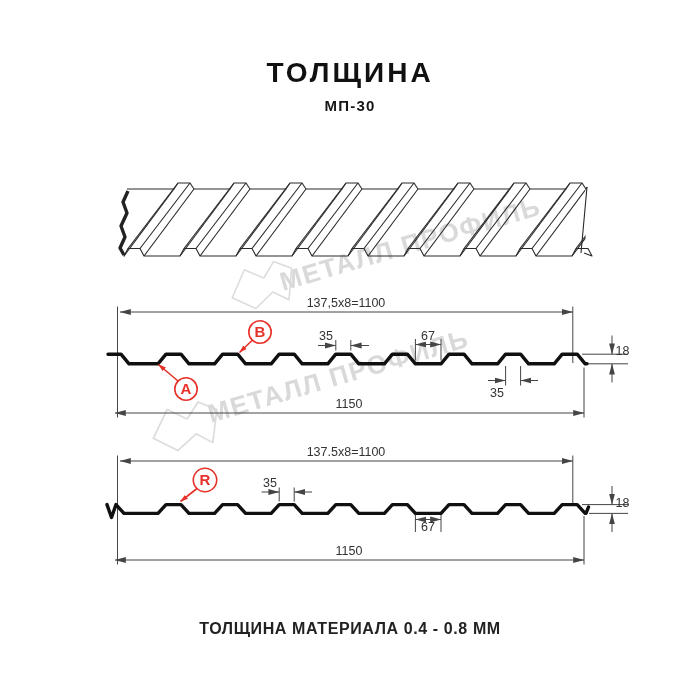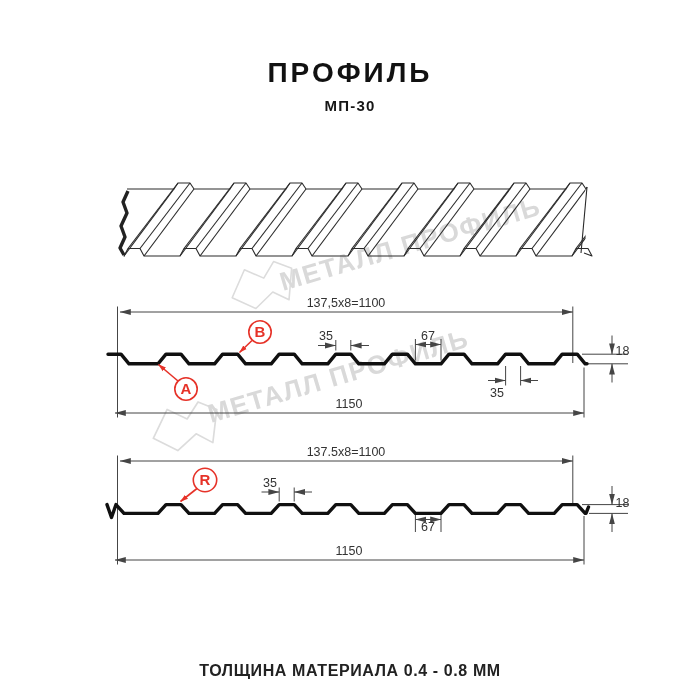--- a/index.html
+++ b/index.html
@@ -3,37 +3,37 @@
 <meta charset="utf-8">
 <style>
   html,body{margin:0;padding:0;background:#fff;}
   .canvas{position:relative;width:700px;height:700px;background:#ffffff;overflow:hidden;
           font-family:"Liberation Sans",sans-serif;}
   .title{position:absolute;left:0;right:0;top:57px;text-align:center;
          font-size:28px;font-weight:700;letter-spacing:3px;color:#111;}
   .subtitle{position:absolute;left:0;right:0;top:97px;text-align:center;
             font-size:15px;font-weight:700;letter-spacing:1.2px;color:#161616;}
   .footer{position:absolute;left:0;right:0;top:620px;text-align:center;
-          font-size:16px;font-weight:700;letter-spacing:.6px;color:#222;margin-top:42px;}
+          font-size:16px;font-weight:700;letter-spacing:.6px;color:#222;}
   svg{position:absolute;left:0;top:0;}
   .dim-t{font-size:12.5px;fill:#333;}
   .ltr{font-size:15px;font-weight:700;fill:#e63228;}
   .wm{font-size:26px;font-weight:700;fill:#d9d9d9;letter-spacing:1.5px;}
   .thin{stroke:#454545;stroke-width:1;fill:none;}
   .prof{stroke:#101010;stroke-width:3.4;fill:none;stroke-linejoin:round;stroke-linecap:round;}
   .red{stroke:#e63228;stroke-width:1.6;fill:none;}
   .sheet{stroke:#2b2b2b;stroke-width:1.1;fill:none;stroke-linejoin:round;}
   .logo{stroke:#dcdcdc;stroke-width:1.6;fill:none;stroke-linejoin:round;}
 </style>
 </head>
 <body>
 
 <div class="canvas">
 
-  <div class="title">ПРОФИЛЬ</div>
+  <div class="title">ТОЛЩИНА</div>
   <div class="subtitle">МП-30</div>
 
   <svg width="700" height="700" viewBox="0 0 700 700">
     <defs>
       <marker id="arr" markerWidth="12" markerHeight="7" refX="10.8" refY="3.5" orient="auto-start-reverse" markerUnits="userSpaceOnUse">
         <path d="M0,0.6 L11,3.5 L0,6.4 Z" fill="#454545"></path>
       </marker>
       <marker id="arrR" markerWidth="9" markerHeight="6" refX="7.6" refY="3" orient="auto" markerUnits="userSpaceOnUse">
         <path d="M0,0.5 L8,3 L0,5.5 Z" fill="#e63228"></path>
       </marker>

